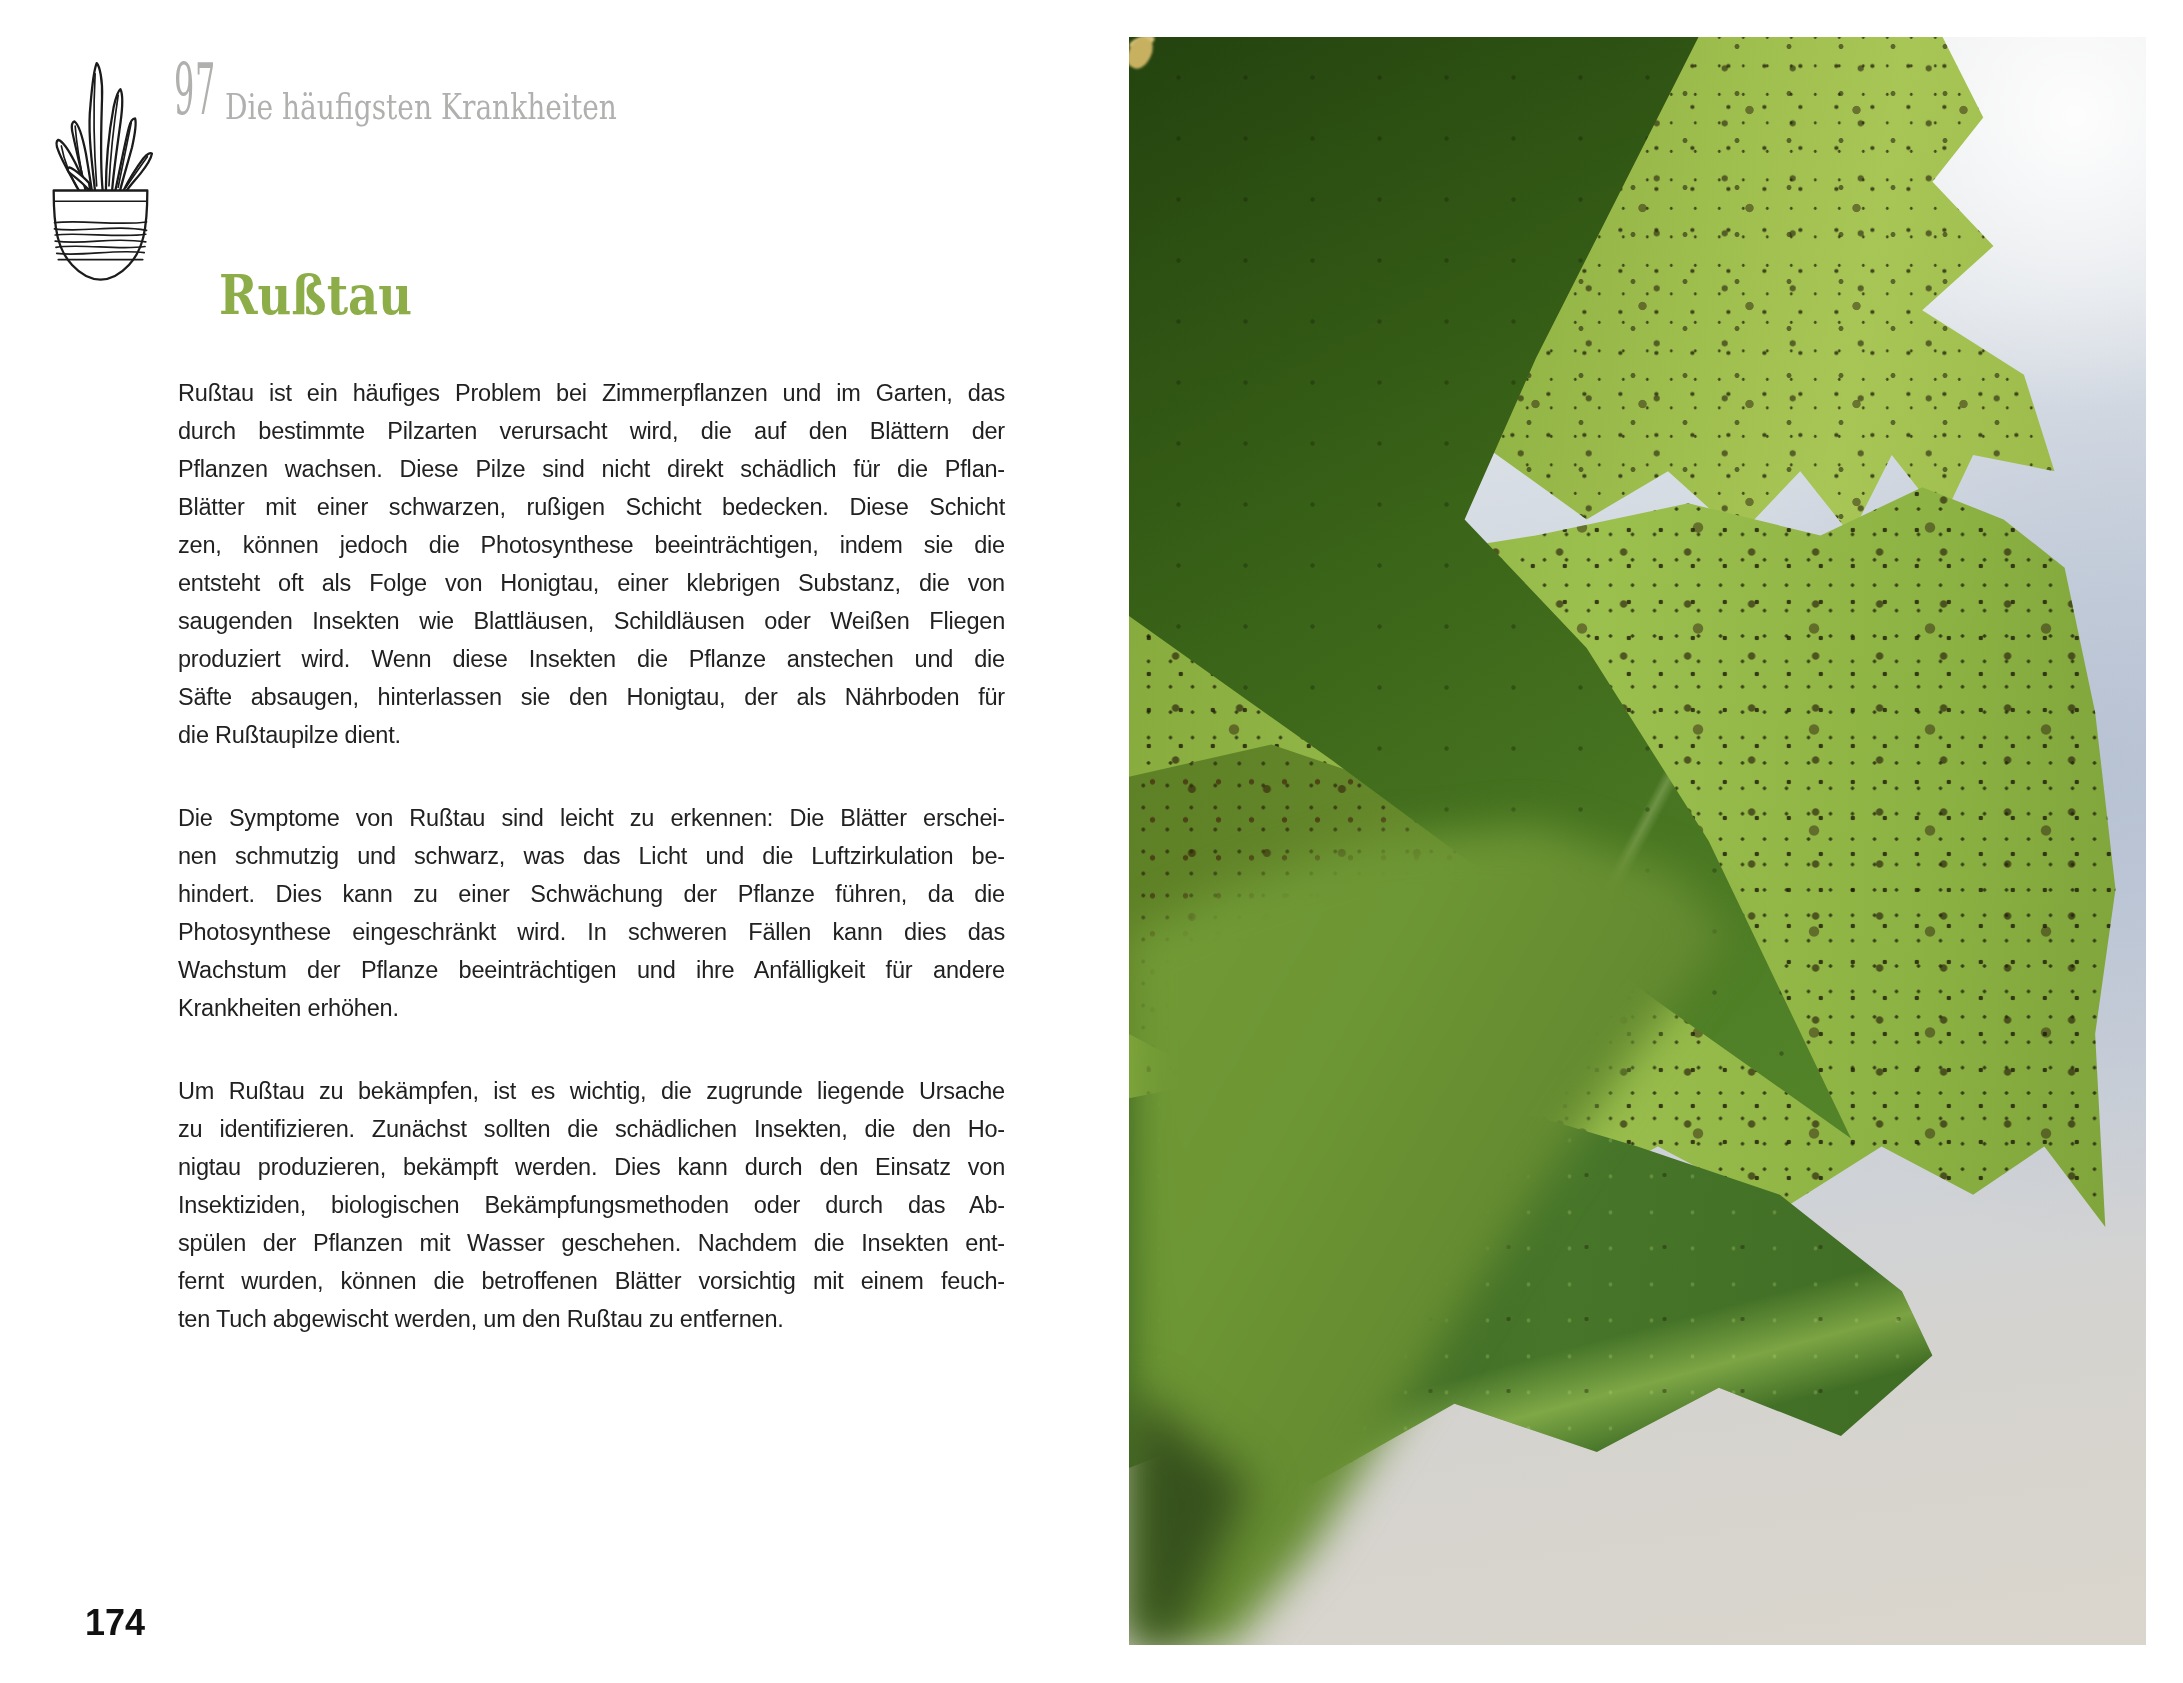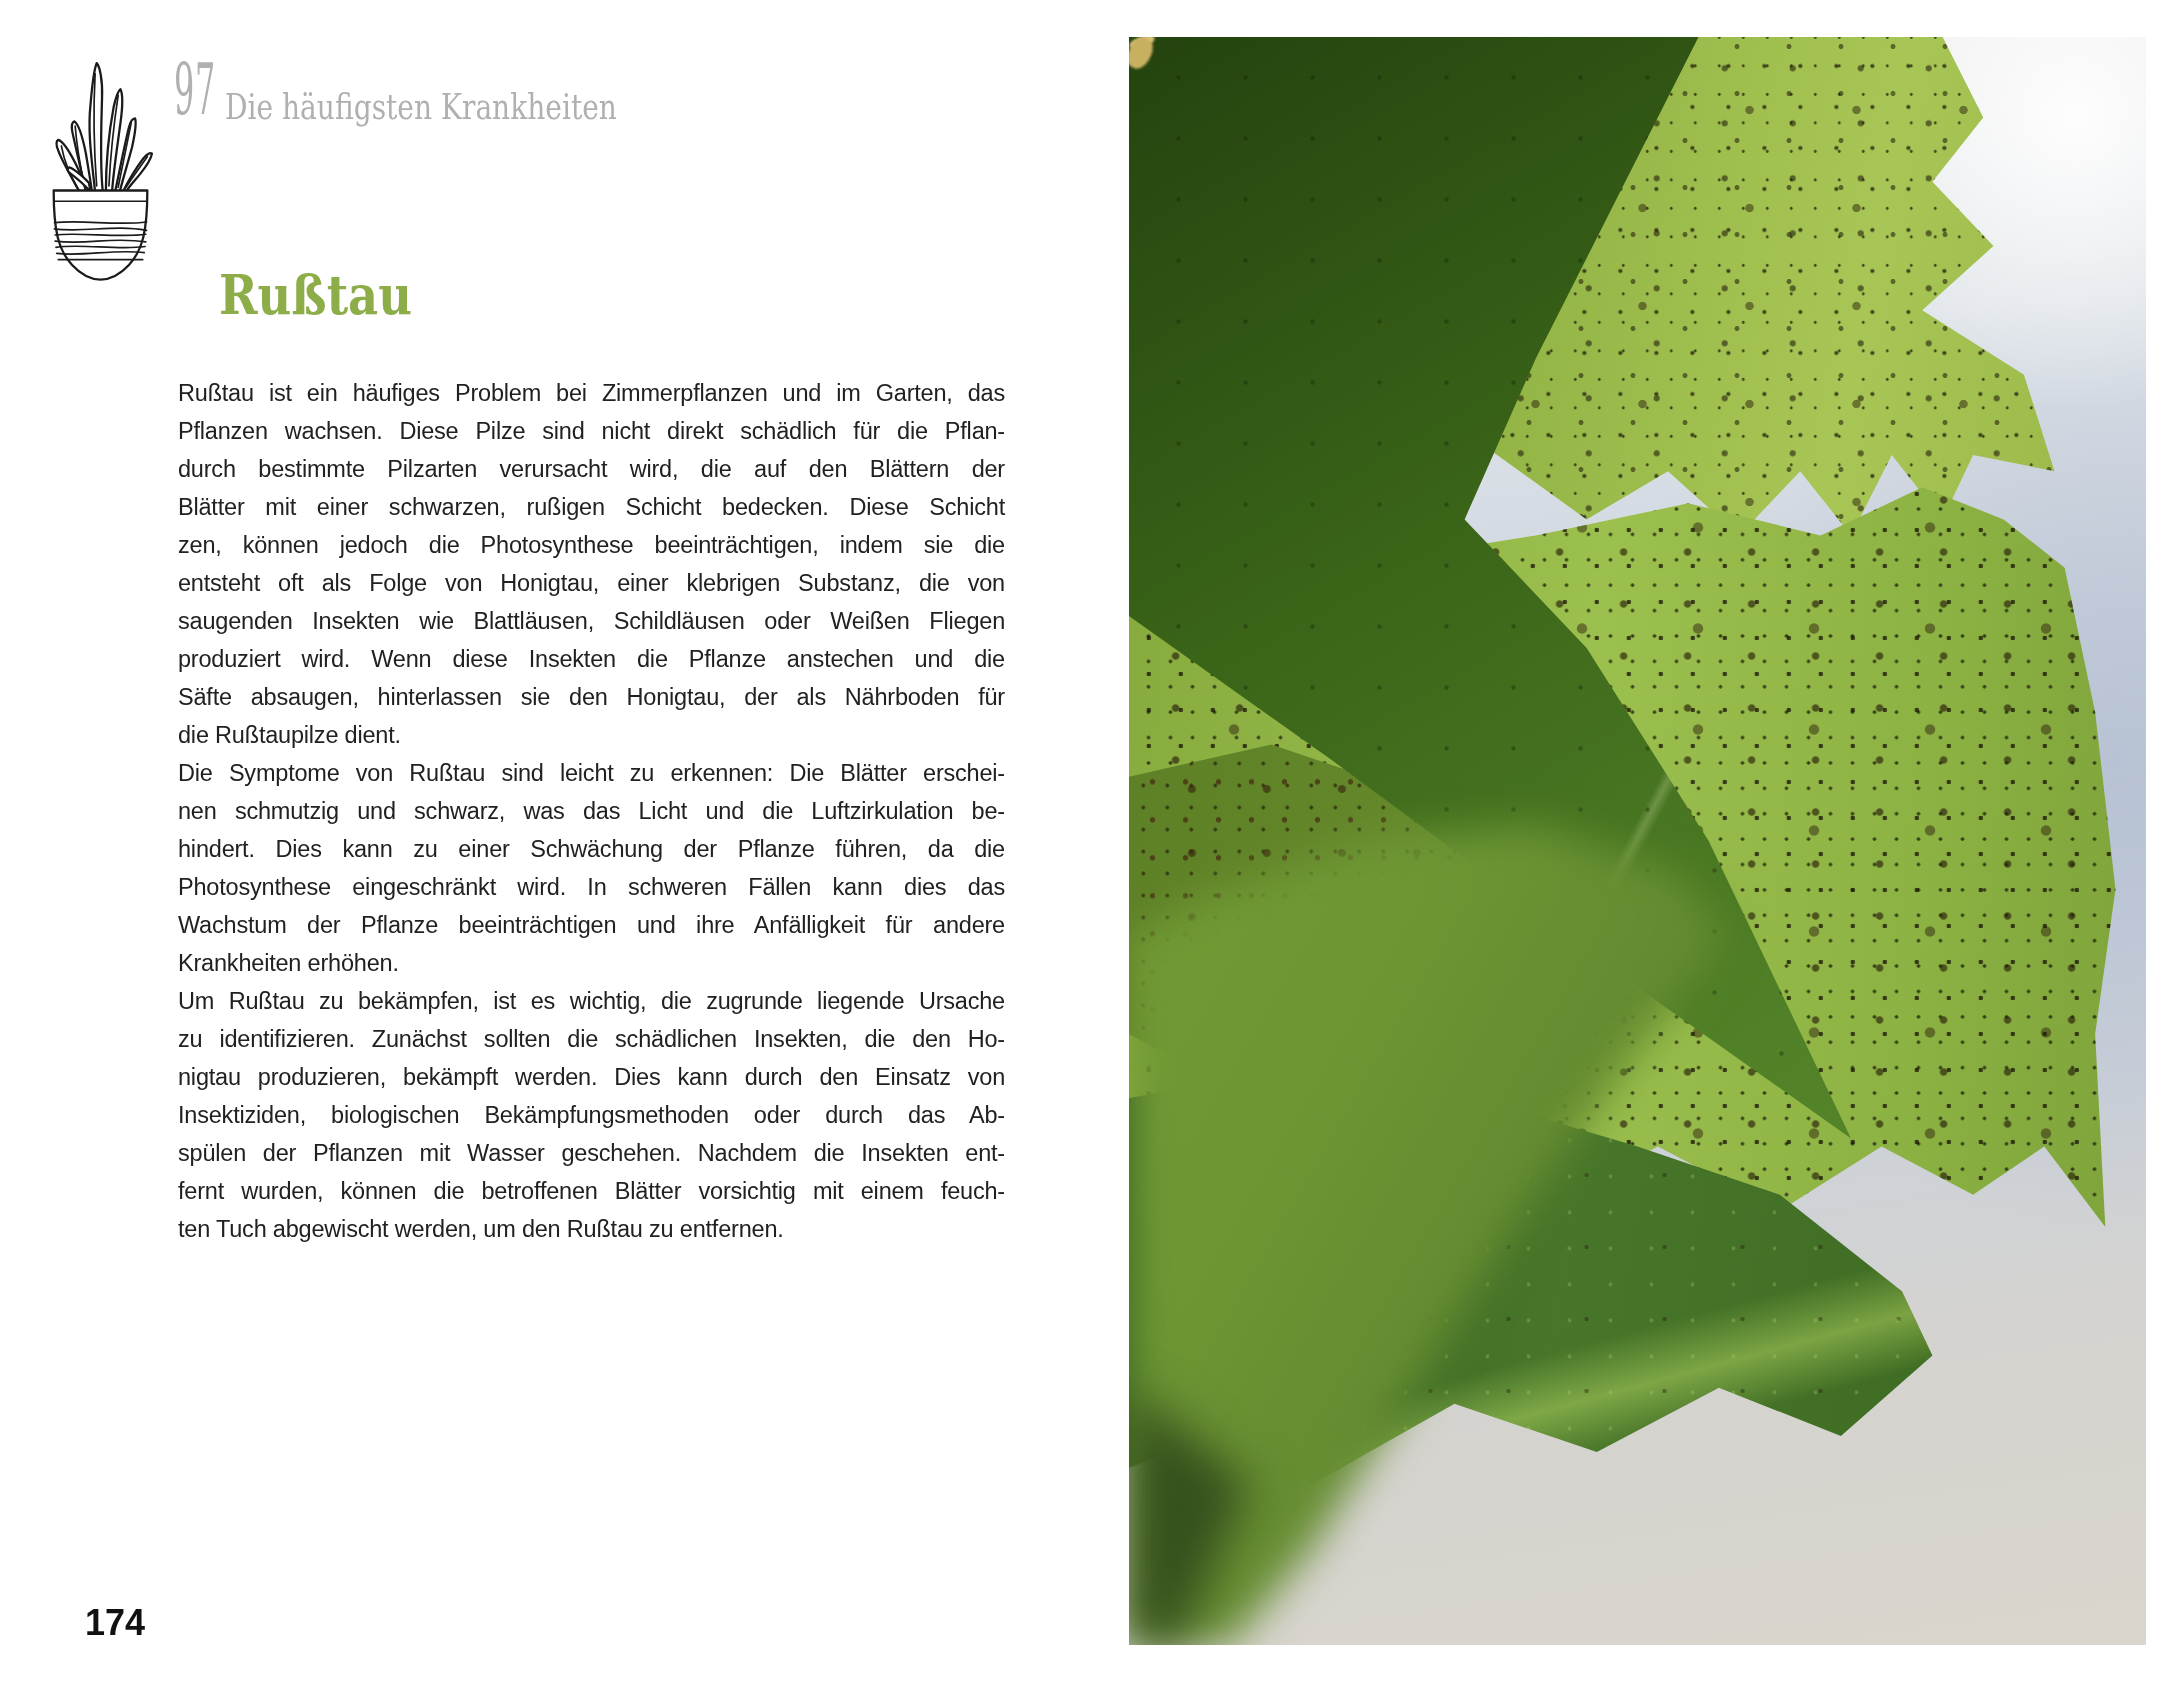--- a/index.html
+++ b/index.html
@@ -17,21 +17,21 @@
 
   
   .article-title{position:absolute;left:219px;top:232px;font-family:"DejaVu Serif",serif;
         font-size:54px;line-height:1;color:var(--title-green,#8cad48);
         transform:scaleX(.86);transform-origin:left top;white-space:nowrap;}
 
   
   .body-text{position:absolute;left:178px;top:374px;width:827px;
         font-size:23.5px;line-height:38px;letter-spacing:-0.2px;
         color:var(--body-text,#212121);}
-  .para + .para{}
+  .para + .para{margin-top:45px;}
   .line{text-align:justify;text-align-last:justify;white-space:nowrap;}
   .line.last{text-align-last:left;}
 
   
   .page-number{position:absolute;left:85px;top:1605px;font-size:36px;font-weight:bold;
         color:#111;line-height:1;}
 
   
   .photo{position:absolute;left:1129px;top:37px;width:1017px;height:1608px;overflow:hidden;
         background:
@@ -145,22 +145,22 @@
   </svg>
 
   <div class="chapter-number">97</div>
   <div class="chapter-title">Die häufigsten Krankheiten</div>
 
   <h1 class="article-title">Rußtau</h1>
 
   <div class="body-text">
       <div class="para">
         <div class="line">Rußtau ist ein häufiges Problem bei Zimmerpflanzen und im Garten, das</div>
+        <div class="line">durch bestimmte Pilzarten verursacht wird, die auf den Blättern der</div>
         <div class="line">Pflanzen wachsen. Diese Pilze sind nicht direkt schädlich für die Pflan-</div>
-        <div class="line">durch bestimmte Pilzarten verursacht wird, die auf den Blättern der</div>
         <div class="line">Blätter mit einer schwarzen, rußigen Schicht bedecken. Diese Schicht</div>
         <div class="line">zen, können jedoch die Photosynthese beeinträchtigen, indem sie die</div>
         <div class="line">entsteht oft als Folge von Honigtau, einer klebrigen Substanz, die von</div>
         <div class="line">saugenden Insekten wie Blattläusen, Schildläusen oder Weißen Fliegen</div>
         <div class="line">produziert wird. Wenn diese Insekten die Pflanze anstechen und die</div>
         <div class="line">Säfte absaugen, hinterlassen sie den Honigtau, der als Nährboden für</div>
         <div class="line last">die Rußtaupilze dient.</div>
       </div>
       <div class="para">
         <div class="line">Die Symptome von Rußtau sind leicht zu erkennen: Die Blätter erschei-</div>

